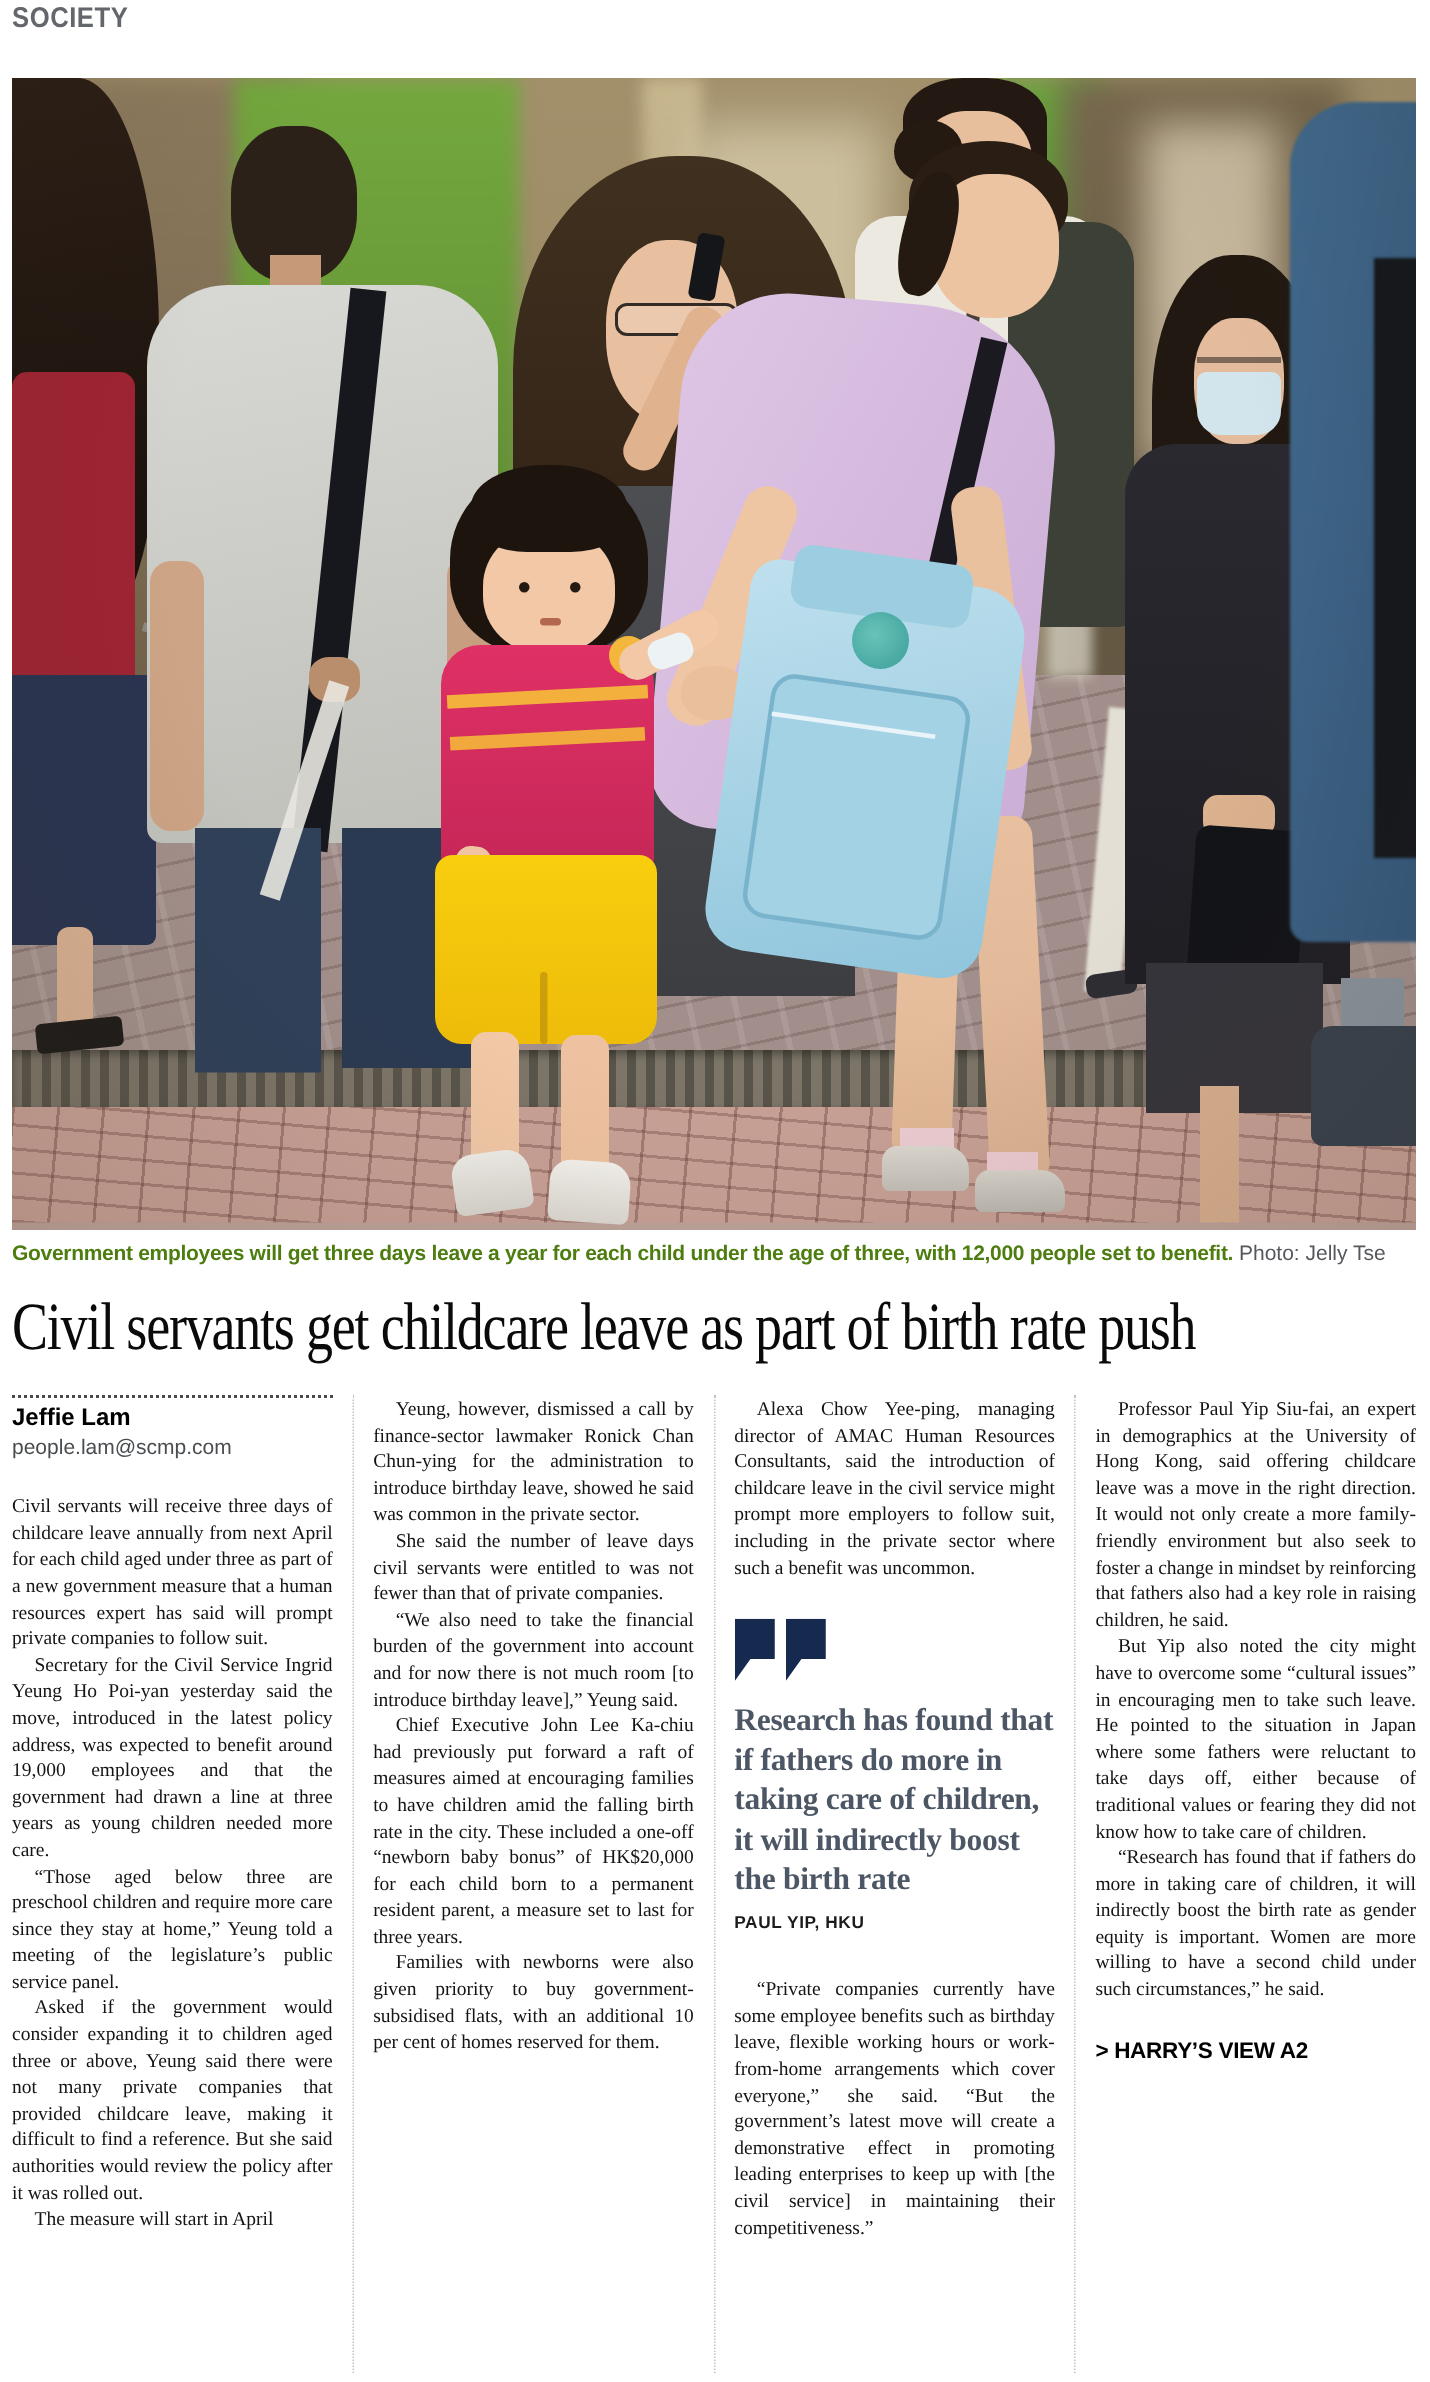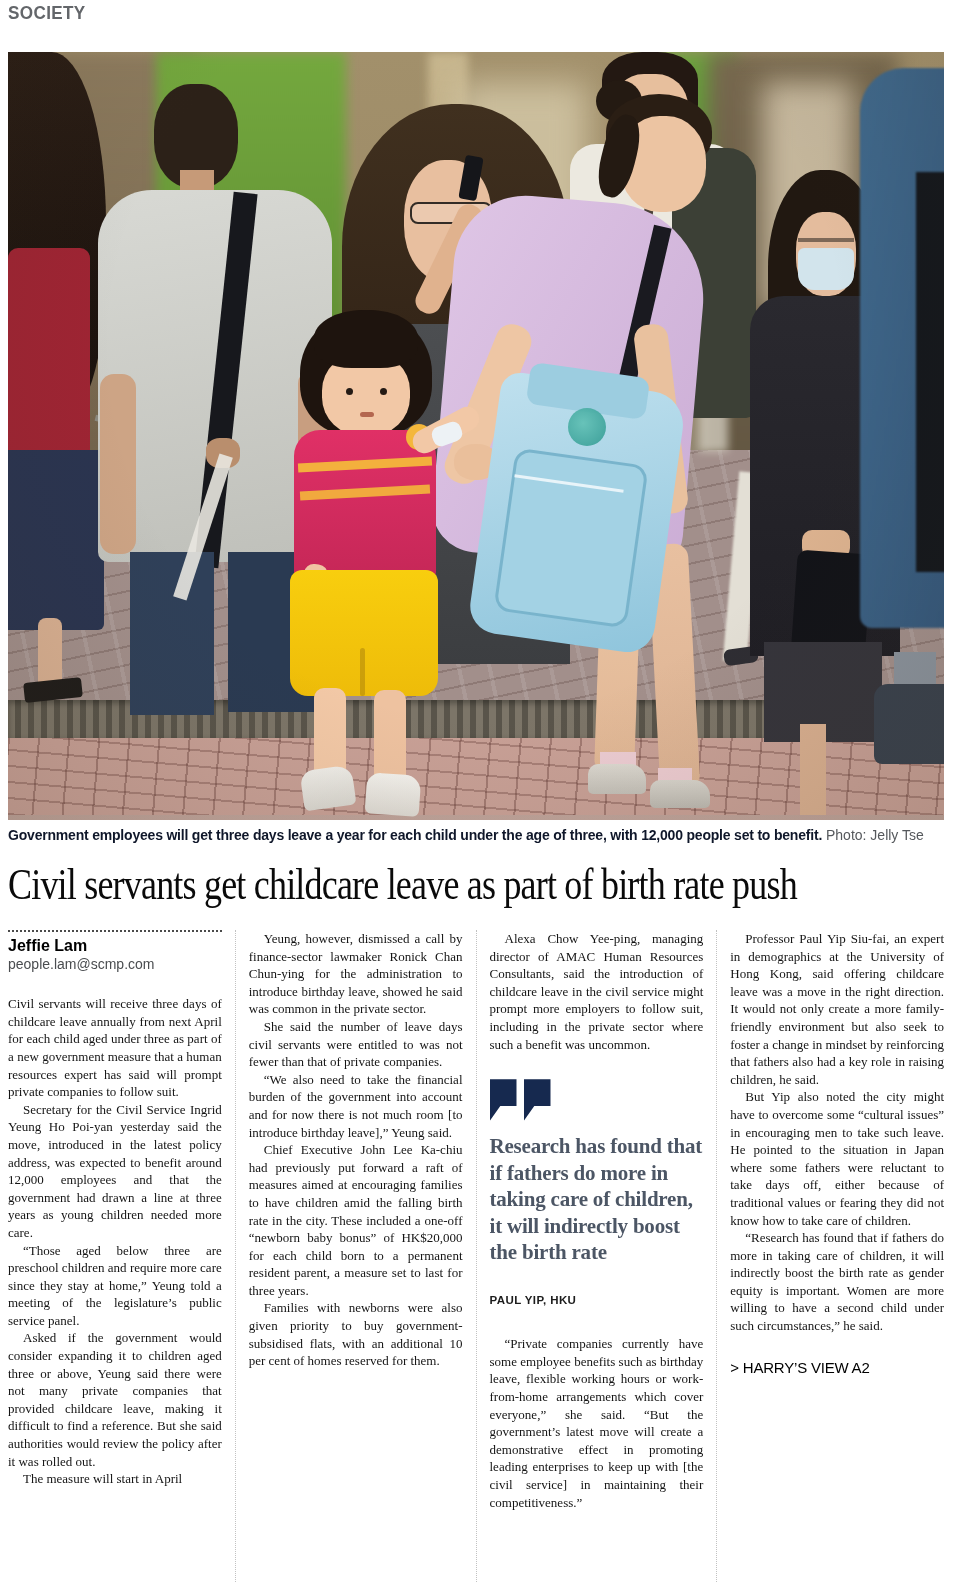--- a/index.html
+++ b/index.html
@@ -140,21 +140,21 @@
   .ph-girl-shorts{left:282px;top:518px;width:148px;height:126px;background:linear-gradient(#f8ce0e,#eebc09);border-radius:12px 12px 18px 18px;}
   .ph-girl-split{left:352px;top:596px;width:5px;height:48px;background:rgba(160,120,10,.45);border-radius:3px;}
   .ph-girl-leg1{left:306px;top:636px;width:32px;height:94px;background:#f2c8a6;border-radius:10px;}
   .ph-girl-leg2{left:366px;top:638px;width:32px;height:96px;background:#eec2a0;border-radius:10px;}
   .ph-girl-shoe1{left:294px;top:716px;width:52px;height:40px;background:linear-gradient(#efede8,#d9d6cf);border-radius:14px 16px 6px 6px;transform:rotate(-8deg);}
   .ph-girl-shoe2{left:358px;top:722px;width:54px;height:41px;background:linear-gradient(#f3f1ec,#ddd9d2);border-radius:14px 16px 6px 6px;transform:rotate(4deg);}
 
   
   .caption{position:absolute;left:8px;top:826px;width:936px;
     font-family:"Liberation Sans",sans-serif;font-size:14px;line-height:18px;}
-  .cap-bold{font-weight:bold;color:#0f172a;letter-spacing:-.2px;}
+  .cap-bold{font-weight:bold;color:#4d7c0f;letter-spacing:-.2px;}
   .cap-credit{color:#55585c;font-weight:normal;}
 
   
   .headline{position:absolute;left:8px;top:858px;width:936px;margin:0;
     font-family:"Liberation Serif",serif;font-weight:normal;font-size:45px;
     letter-spacing:-1px;white-space:nowrap;color:#0a0a0a;
     transform:scaleX(.8);transform-origin:0 0;}
 
   
   .columns{position:absolute;left:8px;top:930px;width:936px;height:652px;display:flex;}
@@ -166,25 +166,25 @@
 
   .byline-block{border-top:2px dotted #4a4a4a;padding-top:5px;margin-bottom:22px;
     font-family:"Liberation Sans",sans-serif;text-align:left;}
   .byline-name{font-weight:bold;font-size:16px;color:#000;}
   .byline-email{font-size:14px;color:#4a4d50;margin-top:1px;}
 
   .quote-icon{margin:26px 0 10px;height:44px;}
   .qmark{display:inline-block;width:27px;height:42px;background:#16294f;
     clip-path:polygon(0 0,100% 0,100% 64%,40% 64%,0 100%);margin-right:7px;}
   .pullquote{font-family:"Liberation Serif",serif;font-weight:bold;font-size:21px;
-    line-height:26.5px;color:#4c5665;text-align:left;letter-spacing:-.2px;margin-bottom:26px;}
+    line-height:26.5px;color:#4c5665;text-align:left;letter-spacing:-.2px;margin-bottom:8px;}
   .attribution{font-family:"Liberation Sans",sans-serif;font-weight:bold;font-size:11.5px;
     color:#1c1c1c;letter-spacing:.4px;margin-bottom:26px;text-align:left;}
 
-  .teaser{margin-top:24px;font-family:"Liberation Sans",sans-serif;font-weight:normal;
+  .teaser{margin-top:24px;font-family:"Liberation Sans",sans-serif;font-weight:bold;
     font-size:15px;color:#000;letter-spacing:-.2px;text-align:left;}
 </style>
 </head>
 <body>
 
 <div class="page">
 
   <div class="section-header">SOCIETY</div>
 
   <div class="photo">
@@ -302,21 +302,21 @@
   <h1 class="headline">Civil servants get childcare leave as part of birth rate push</h1>
 
   <div class="columns">
 
     <div class="col">
       <div class="byline-block">
         <div class="byline-name">Jeffie Lam</div>
         <div class="byline-email">people.lam@scmp.com</div>
       </div>
       <p>Civil servants will receive three days of childcare leave annually from next April for each child aged under three as part of a new government measure that a human resources expert has said will prompt private companies to follow suit.</p>
-      <p class="ind">Secretary for the Civil Service Ingrid Yeung Ho Poi-yan yesterday said the move, introduced in the latest policy address, was expected to benefit around 12,000 employees and that the government had drawn a line at three years as young children needed more care.</p>
+      <p class="ind">Secretary for the Civil Service Ingrid Yeung Ho Poi-yan yesterday said the move, introduced in the latest policy address, was expected to benefit around 19,000 employees and that the government had drawn a line at three years as young children needed more care.</p>
       <p class="ind">“Those aged below three are preschool children and require more care since they stay at home,” Yeung told a meeting of the legislature’s public service panel.</p>
       <p class="ind">Asked if the government would consider expanding it to children aged three or above, Yeung said there were not many private companies that provided childcare leave, making it difficult to find a reference. But she said authorities would review the policy after it was rolled out.</p>
       <p class="ind">The measure will start in April</p>
     </div>
 
     <div class="col">
       <p class="ind">Yeung, however, dismissed a call by finance-sector lawmaker Ronick Chan Chun-ying for the administration to introduce birthday leave, showed he said was common in the private sector.</p>
       <p class="ind">She said the number of leave days civil servants were entitled to was not fewer than that of private companies.</p>
       <p class="ind">“We also need to take the financial burden of the government into account and for now there is not much room [to introduce birthday leave],” Yeung said.</p>
       <p class="ind">Chief Executive John Lee Ka-chiu had previously put forward a raft of measures aimed at encouraging families to have children amid the falling birth rate in the city. These included a one-off “newborn baby bonus” of HK$20,000 for each child born to a permanent resident parent, a measure set to last for three years.</p>

